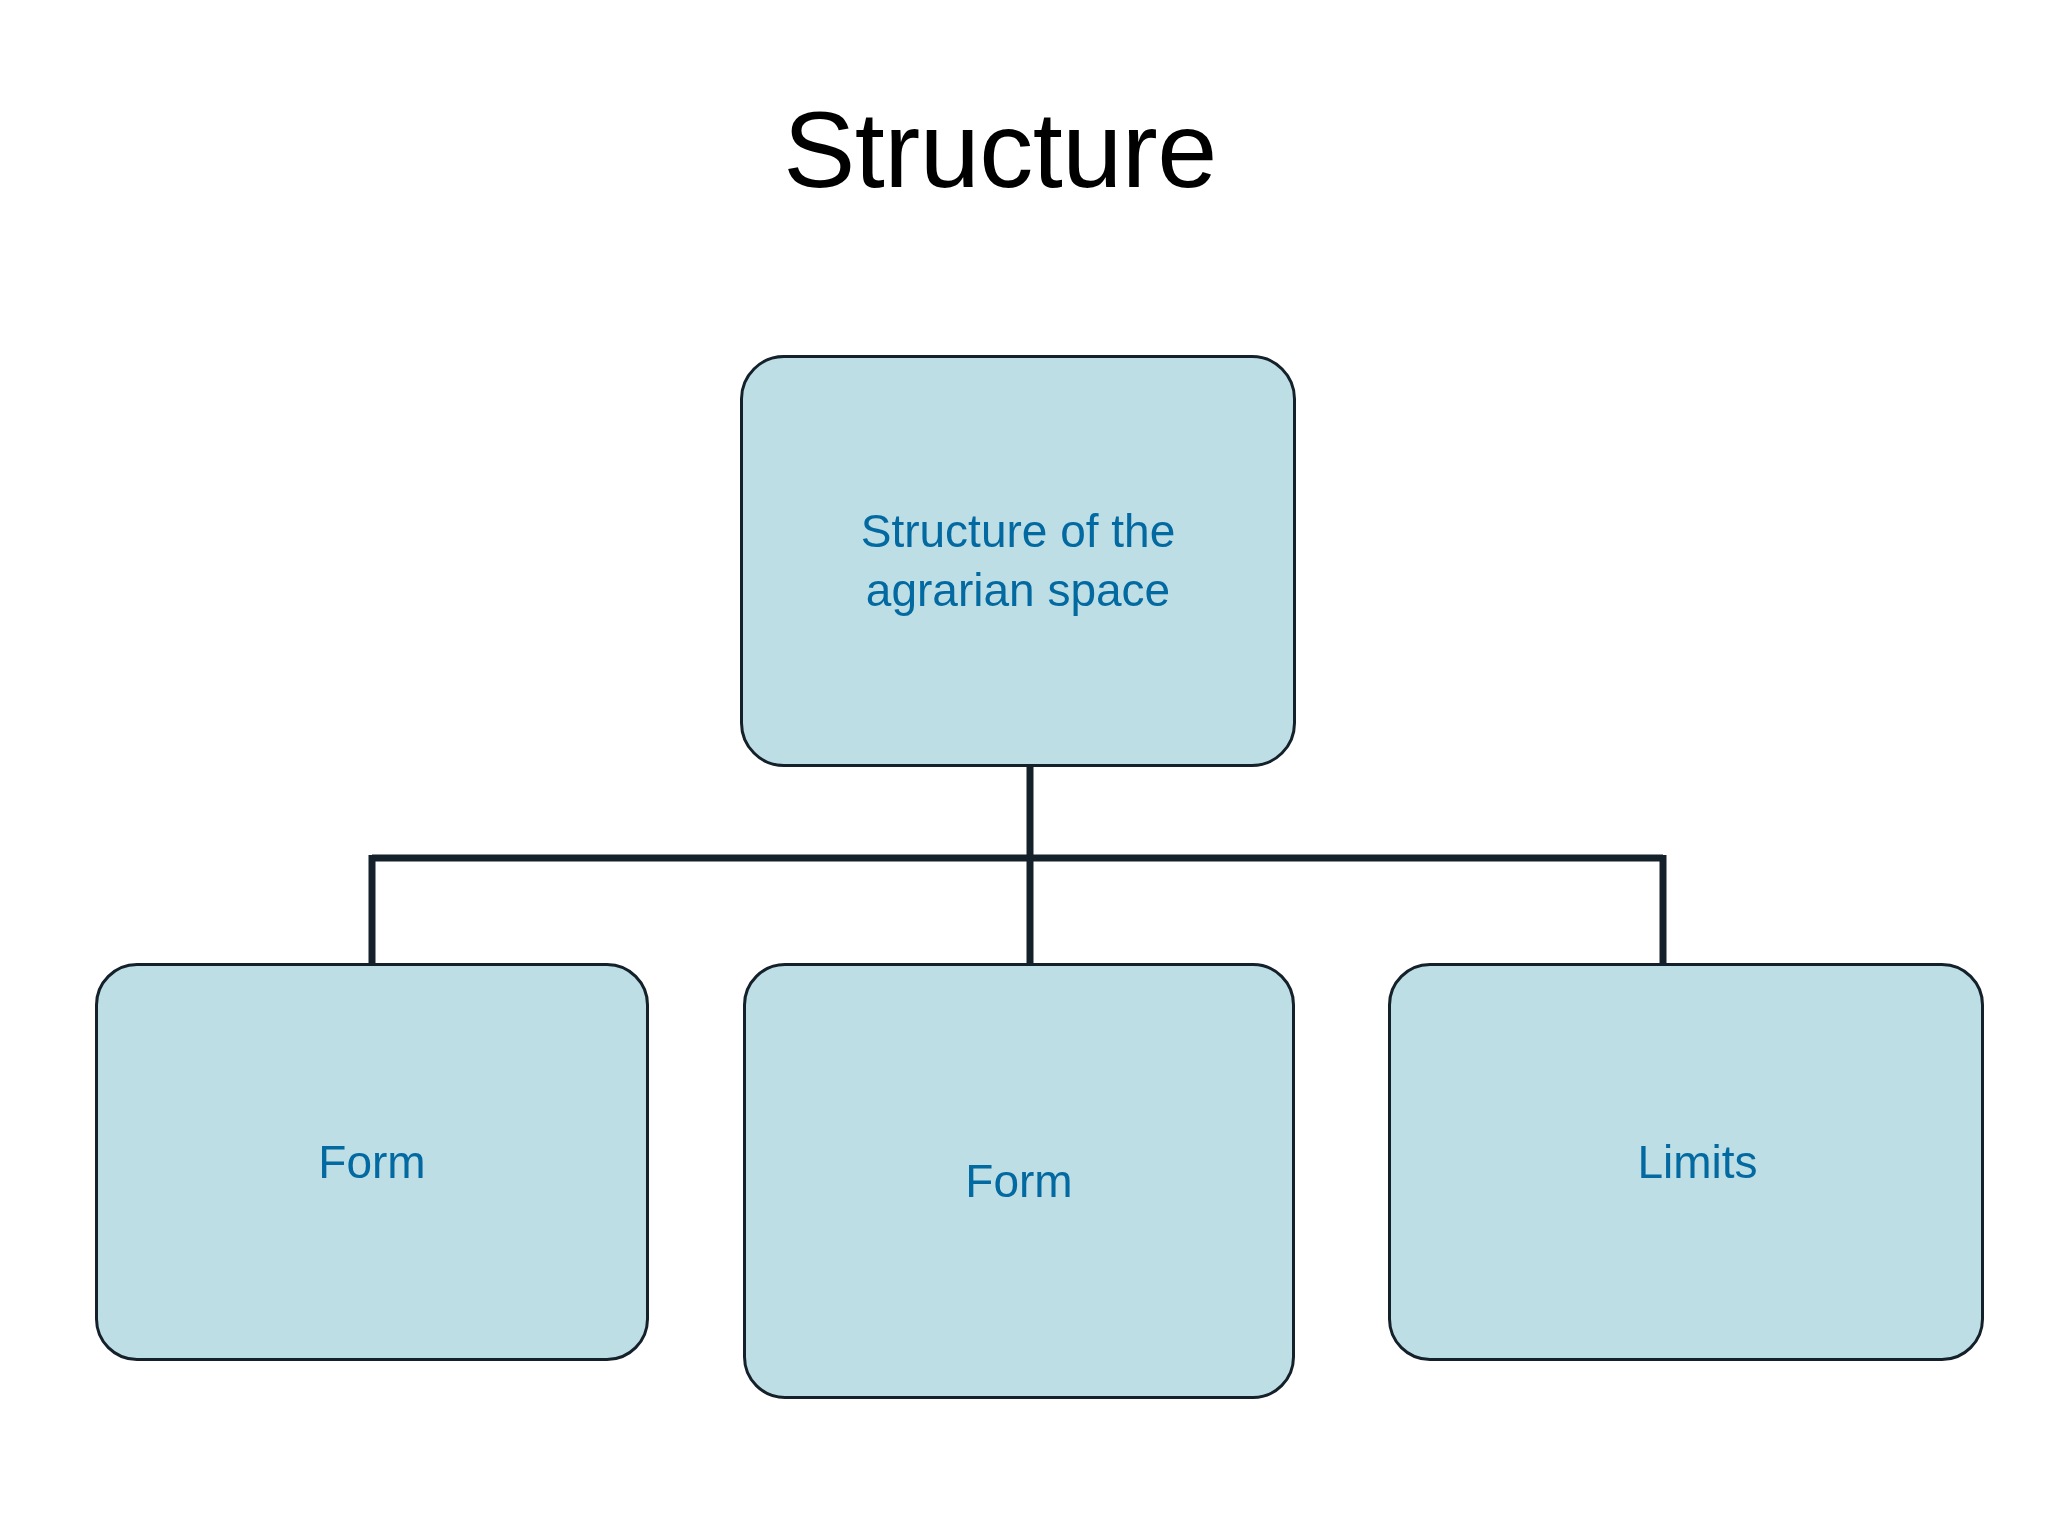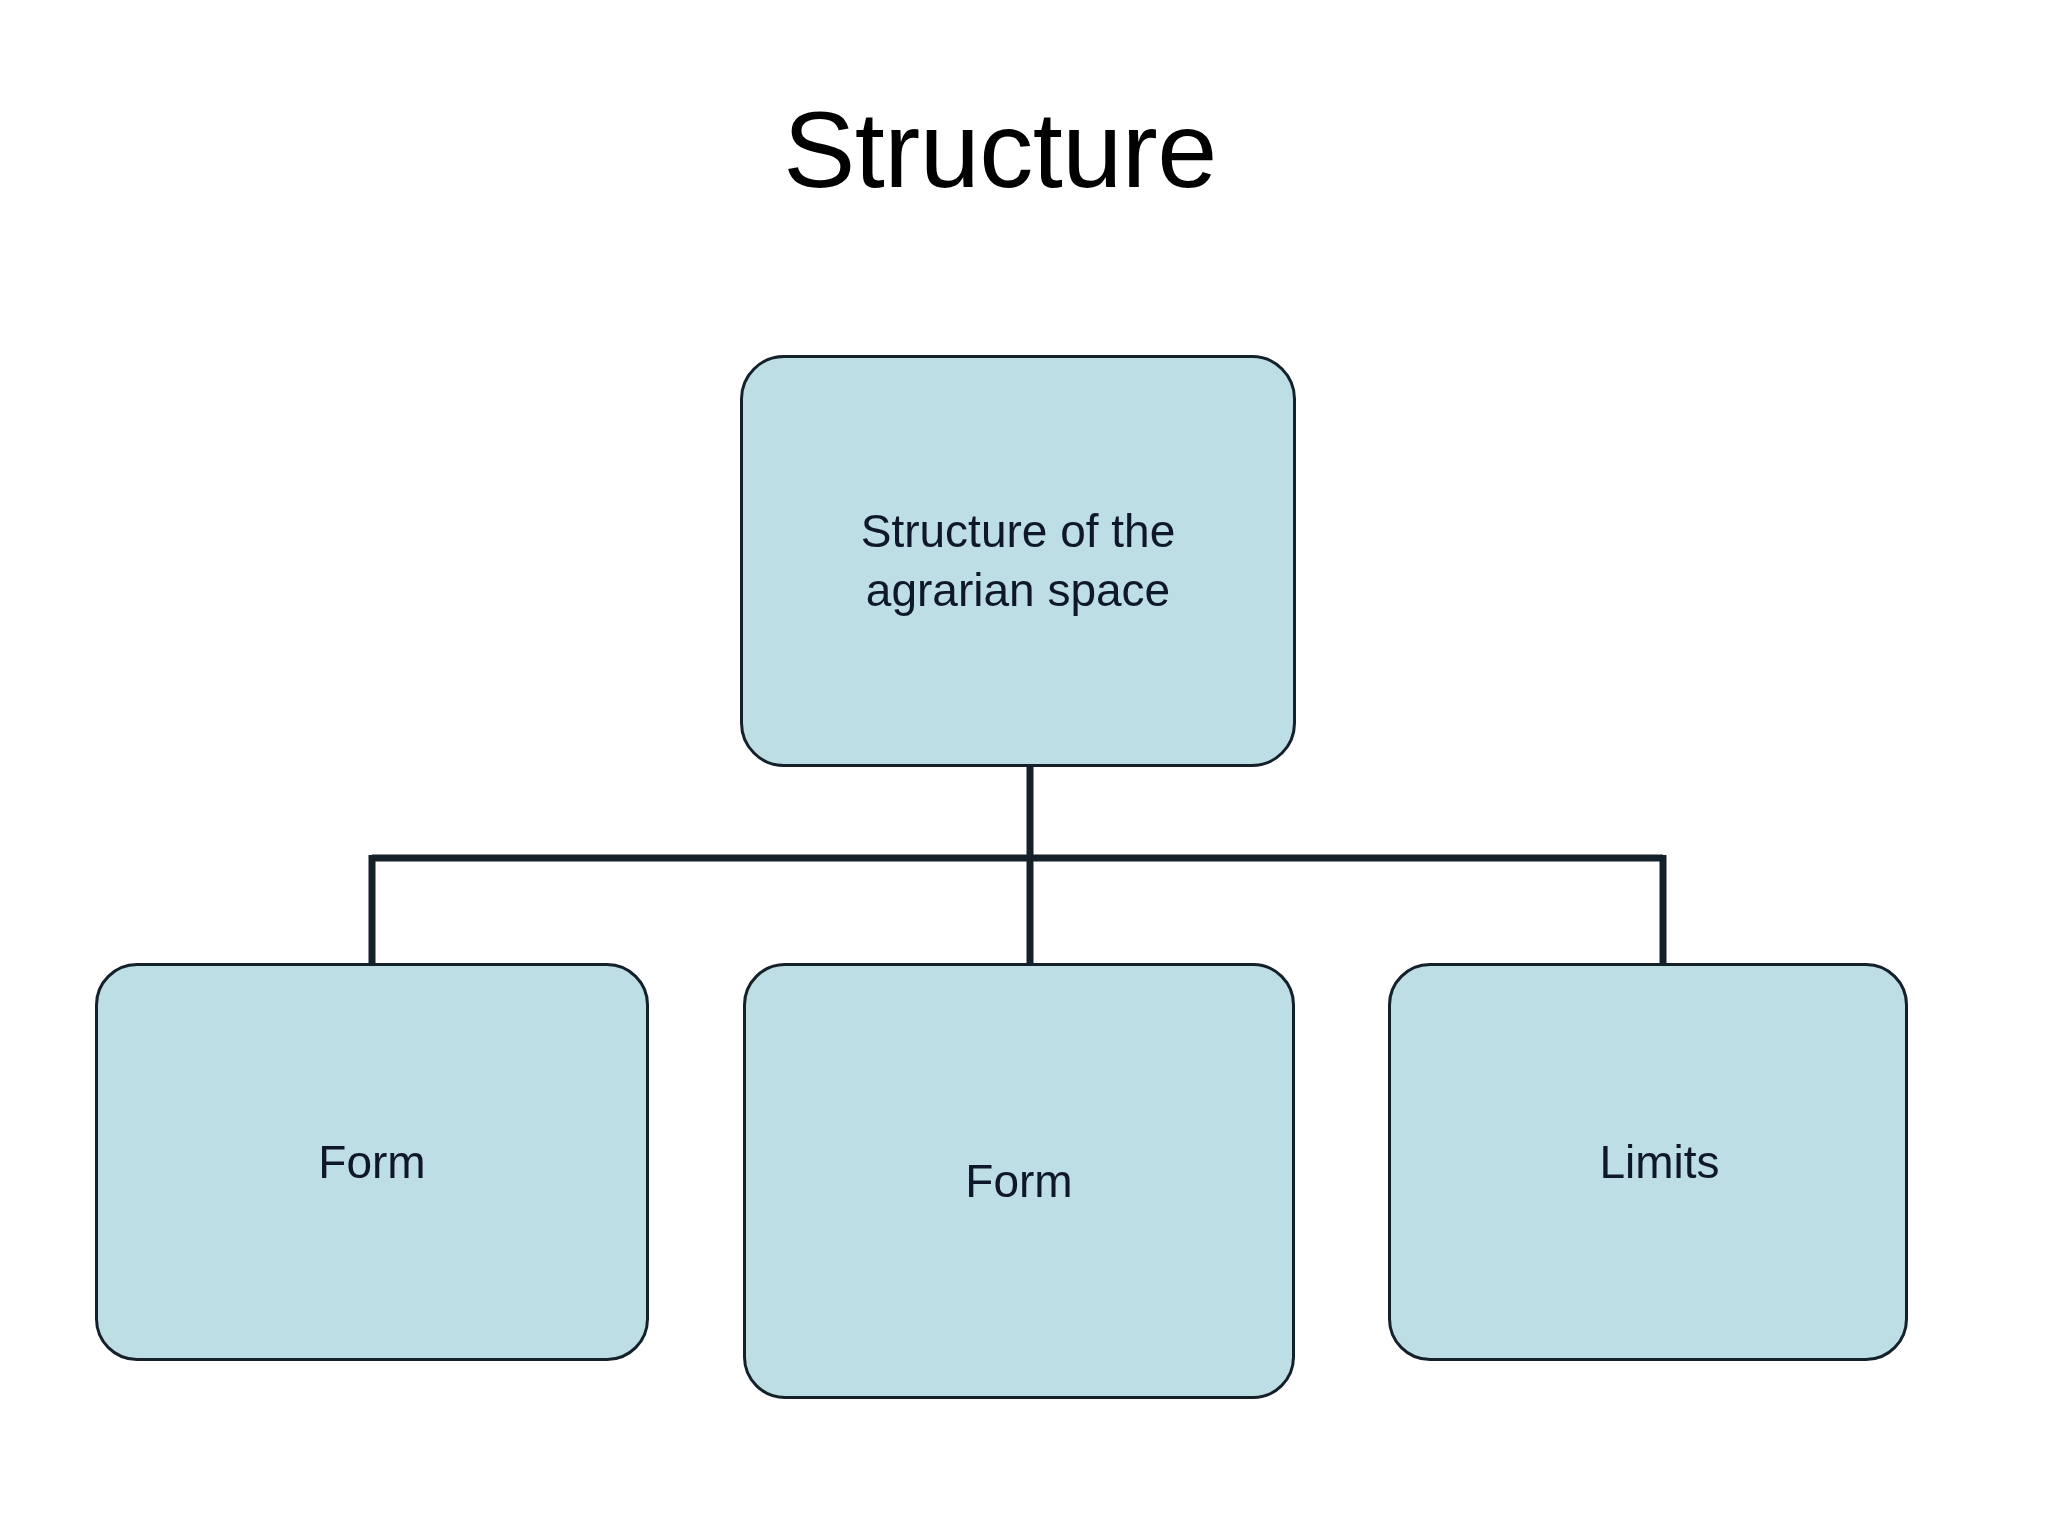--- a/index.html
+++ b/index.html
@@ -52,21 +52,21 @@
   .node {
     position: absolute;
     box-sizing: border-box;
     background: #bddee5;
     border: 3px solid #14202a;
     border-radius: 42px;
     display: flex;
     align-items: center;
     justify-content: center;
     text-align: center;
-    color: #0f172a;
+    color: #0369a1;
     z-index: 2;
   }
   .node .node-label {
     display: block;
     font-size: 46px;
     line-height: 1.22;
     font-weight: 400;
     white-space: pre-line;
     padding: 0 24px;
   }
@@ -88,21 +88,21 @@
   }
   #node-form {
     left: 743px;
     top: 963px;
     width: 552px;
     height: 436px;
   }
   #node-limits {
     left: 1388px;
     top: 963px;
-    width: 520px;
+    width: 596px;
     height: 398px;
     padding-left: 23px;
   }
 </style>
 </head>
 <body>
 
 <div id="slide">
 
   <div id="slide-title">

